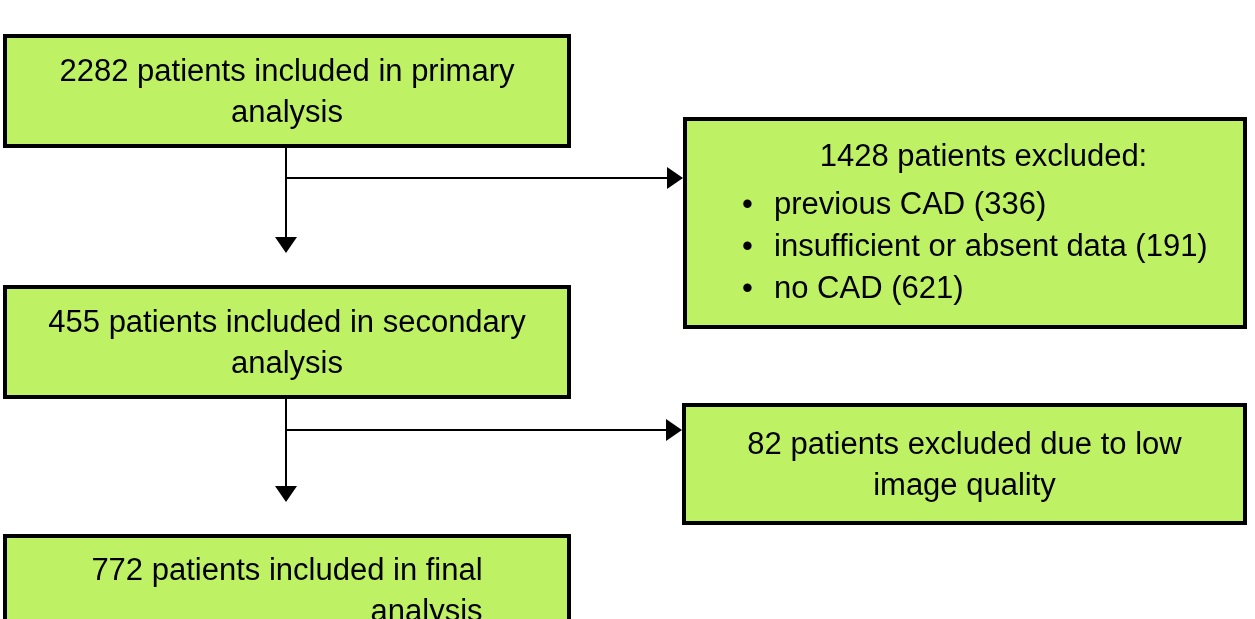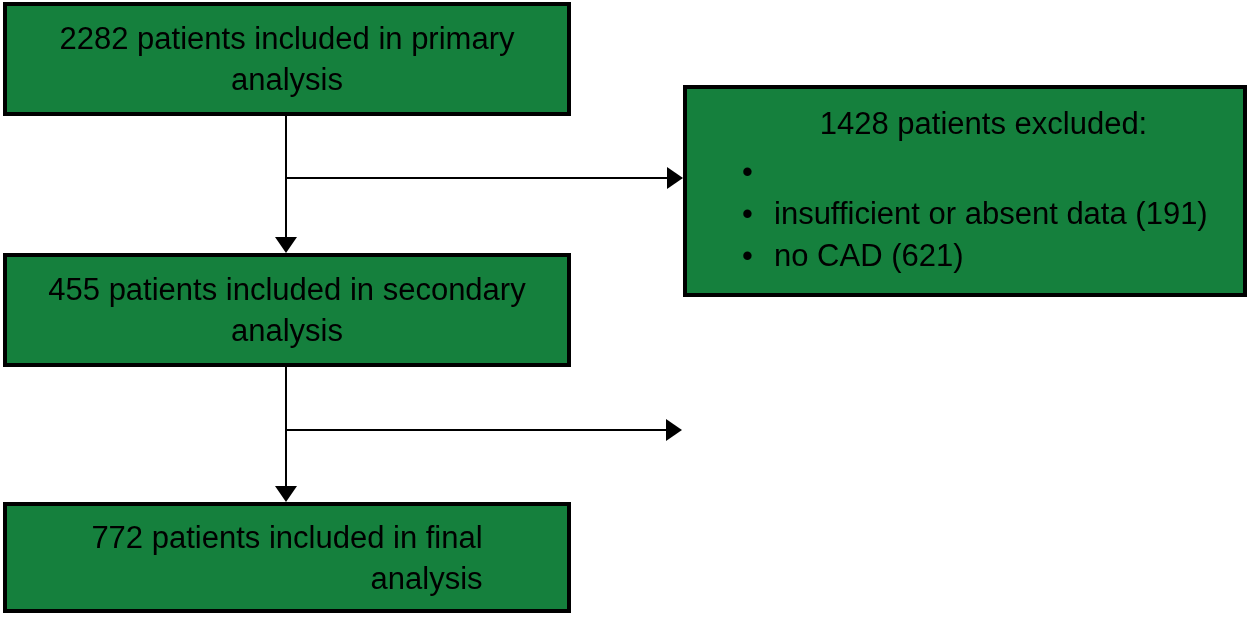--- a/index.html
+++ b/index.html
@@ -17,21 +17,22 @@
     left: 0; top: 0;
     width: 1255px; height: 619px;
     pointer-events: none;
   }
   .connectors line { stroke: #000000; stroke-width: 2; }
   .connectors polygon { fill: #000000; stroke: none; }
   .box {
     position: absolute;
     box-sizing: border-box;
     border: 4px solid #000000;
-    background: #15803d;
+    background: #bef264;
+    margin-top: 32px;
   }
   .center-text {
     display: flex;
     align-items: center;
     justify-content: center;
     text-align: center;
     font-size: 31px;
     line-height: 41px;
     white-space: pre-line;
   }
@@ -83,36 +84,41 @@
   <div class="box center-text" id="box-primary">
     <span>2282 patients included in primary
 analysis</span>
   </div>
 
   <div class="box" id="box-excl1">
     <div class="excl-heading">1428 patients excluded:</div>
     <ul class="excl-list">
       <li>
         <span class="marker">•</span>
+        <span>previous CAD (336)</span>
       </li>
       <li>
         <span class="marker">•</span>
         <span>insufficient or absent data (191)</span>
       </li>
       <li>
         <span class="marker">•</span>
         <span>no CAD (621)</span>
       </li>
     </ul>
   </div>
 
   <div class="box center-text" id="box-secondary">
     <span>455 patients included in secondary
 analysis</span>
   </div>
 
+  <div class="box center-text" id="box-excl2">
+    <span>82 patients excluded due to low
+image quality</span>
+  </div>
 
   <div class="box center-text" id="box-final">
     <span>772 patients included in final
 analysis</span>
   </div>
 
 </div>
 
 </body></html>

